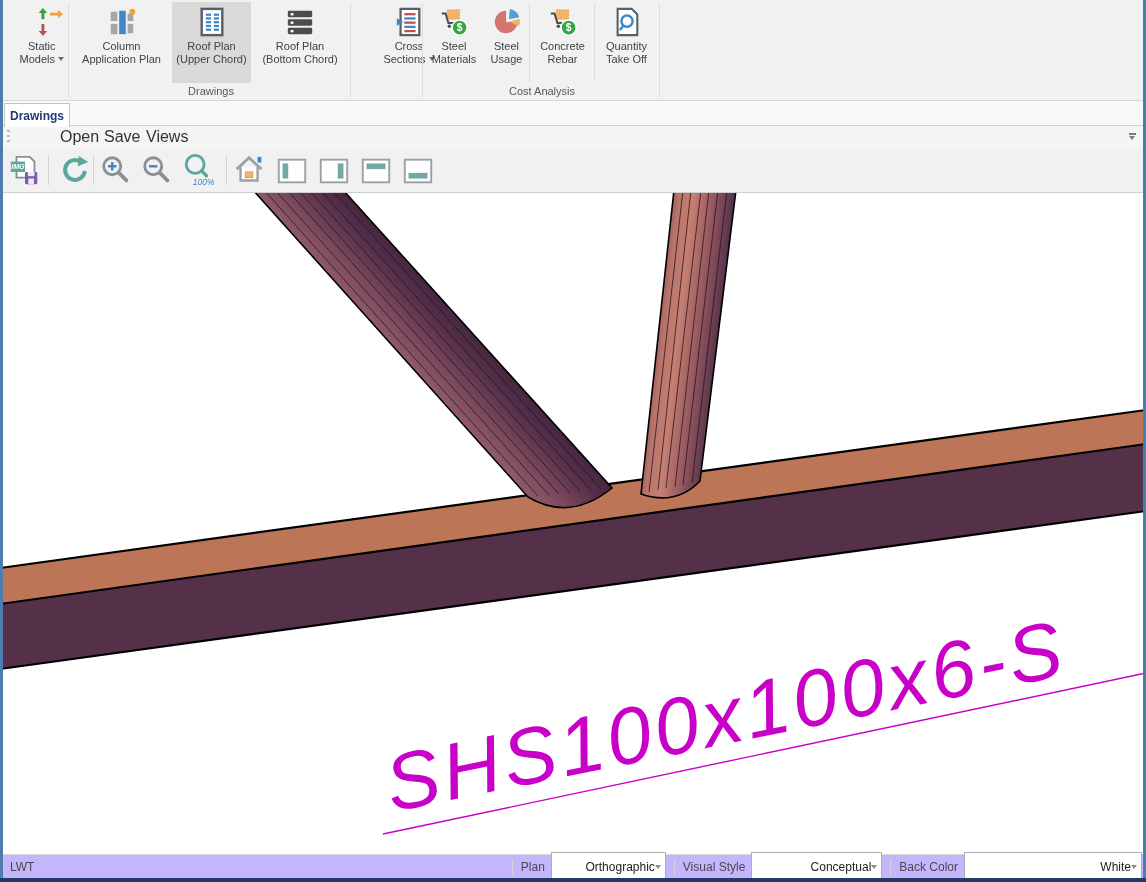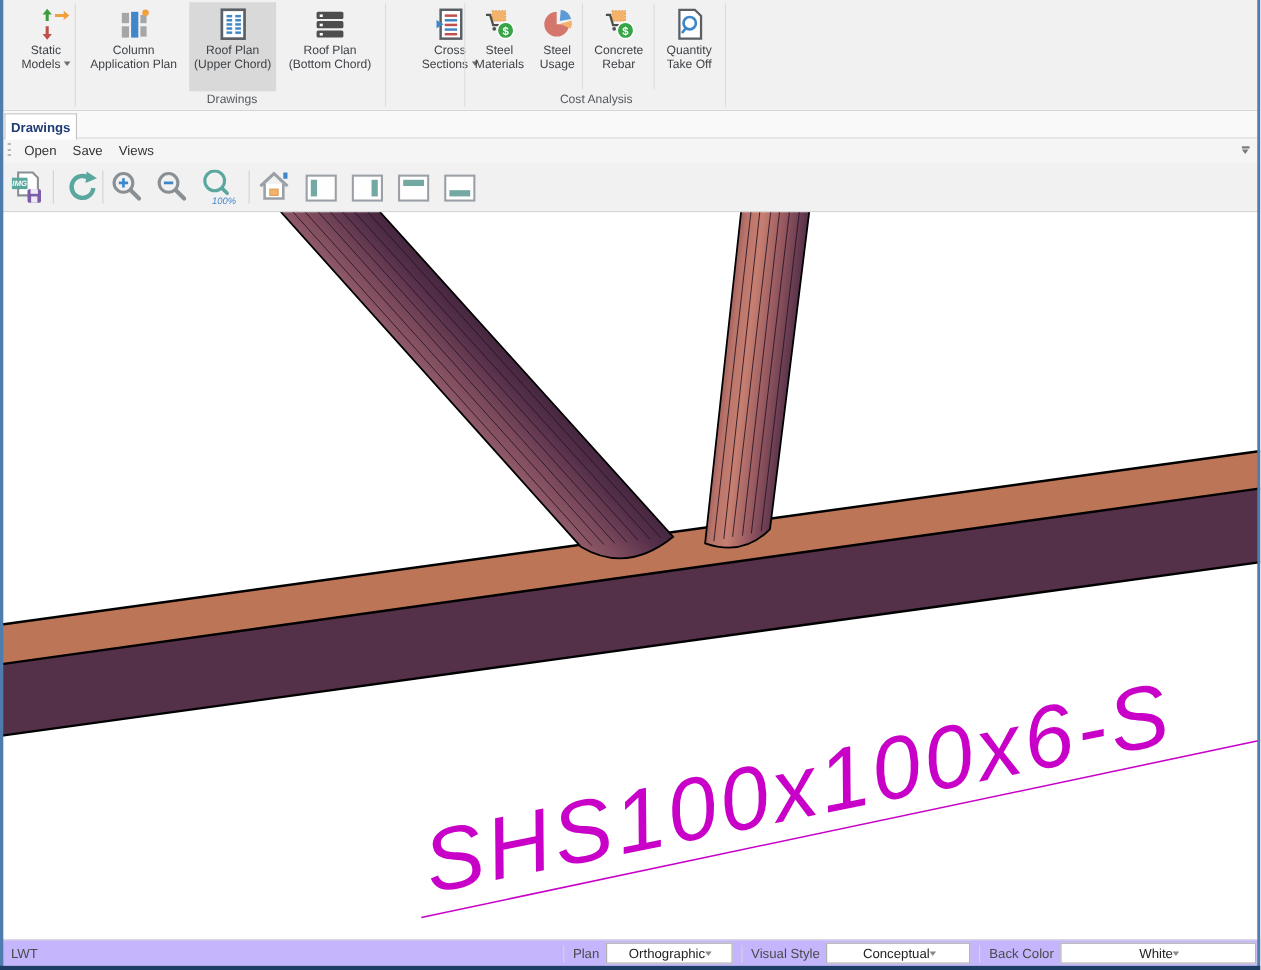--- a/index.html
+++ b/index.html
@@ -15,40 +15,40 @@
   .chev{display:inline-block;width:0;height:0;border:3.5px solid transparent;border-top:4px solid #6a6e73;margin-left:3px;vertical-align:-1px;}
   .ricon{width:30px;height:30px;display:block;}
 
   
   .tabrow{position:absolute;top:101px;width:100%;height:25px;background:#f9f9f9;border-bottom:1px solid #cfcfcf;box-sizing:border-box;}
   .tab{position:absolute;left:4px;top:2px;height:23px;width:64px;background:#fff;border:1px solid #c3c3c3;border-bottom:none;display:flex;align-items:center;justify-content:center;font-weight:bold;font-size:12px;color:#1e3c72;z-index:2;}
 
   
   .menurow{position:absolute;top:126px;width:100%;height:22px;background:#f5f5f6;}
   .grip{position:absolute;left:7px;top:4px;width:3px;height:14px;background-image:repeating-linear-gradient(to bottom,#b9b9b9 0 2px,transparent 2px 5px);}
-  .mitem{position:absolute;top:0;height:22px;display:flex;align-items:center;font-size:12px;color:#333;cursor:default;}
+  .mitem{position:absolute;top:0;height:22px;display:flex;align-items:center;font-size:16px;color:#333;cursor:default;margin-left:38px;}
   .moverflow{position:absolute;right:10px;top:7px;}
   .moverflow .bar{width:7px;height:2px;background:#7a7a7a;margin-bottom:1px;}
   .moverflow .tri{width:0;height:0;border:3.5px solid transparent;border-top:4px solid #7a7a7a;margin-left:0px;}
 
   
   .toolbar{position:absolute;top:148px;width:100%;height:45px;background:#f1f1f2;border-bottom:1px solid #cfcfcf;box-sizing:border-box;font-style:italic;}
   .ticon{position:absolute;top:6px;width:34px;height:34px;cursor:pointer;}
   .ticon svg{width:34px;height:34px;display:block;}
   .tsep{position:absolute;top:7px;width:1px;height:30px;background:#d2d2d2;}
 
   
   .viewport{position:absolute;top:193px;left:0;width:1146px;height:661px;background:#fff;}
 
   
   .statusbar{position:absolute;top:854px;width:100%;height:24px;background:#c4b5fd;border-top:1px solid #d9d9d9;box-sizing:border-box;display:flex;align-items:center;font-size:12px;color:#4a4a4a;}
   .status-left{padding-left:10px;}
   .status-right{margin-left:auto;display:flex;align-items:center;padding-right:4px;}
   .slabel{margin-right:6px;white-space:nowrap;}
-  .combo{height:19px;background:#fff;border:1px solid #acacac;display:flex;align-items:center;justify-content:center;padding:0 4px 0 6px;font-size:12px;color:#222;box-sizing:border-box;cursor:pointer;}
+  .combo{height:29px;background:#fff;border:1px solid #acacac;display:flex;align-items:center;justify-content:flex-end;padding:0 4px 0 6px;font-size:12px;color:#222;box-sizing:border-box;cursor:pointer;}
   .carrow{width:0;height:0;border:3.5px solid transparent;border-top:4px solid #8a8a8a;margin-top:4px;}
   .sdiv{width:1px;height:16px;background:#d5d5d5;margin:0 8px;}
 
   
   .border-left,.border-right{position:absolute;top:0;width:3px;height:882px;background:#4f7cae;z-index:10;}
   .border-left{left:0}.border-right{right:0}
   .border-bottom{position:absolute;left:0;bottom:0;width:100%;height:4px;background:#1d3d66;z-index:11;}
 </style>
 </head>
 <body>

